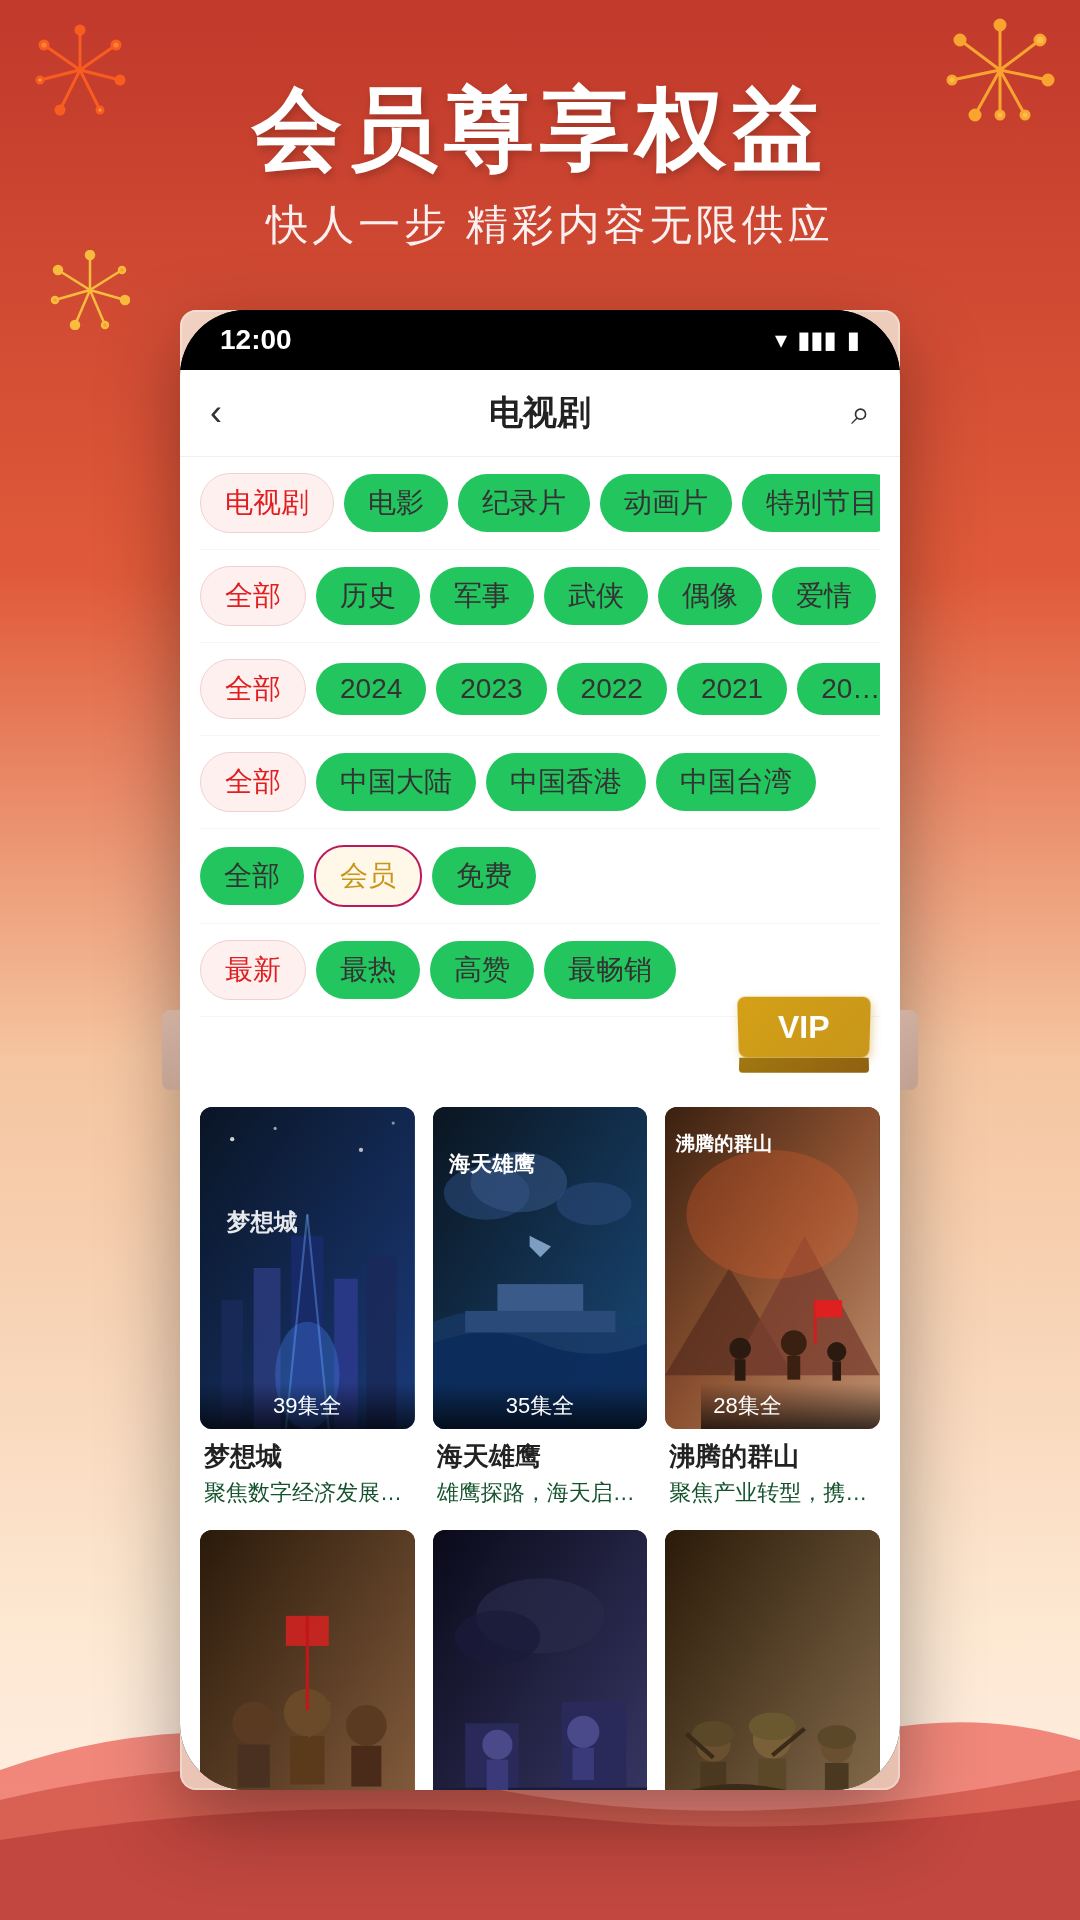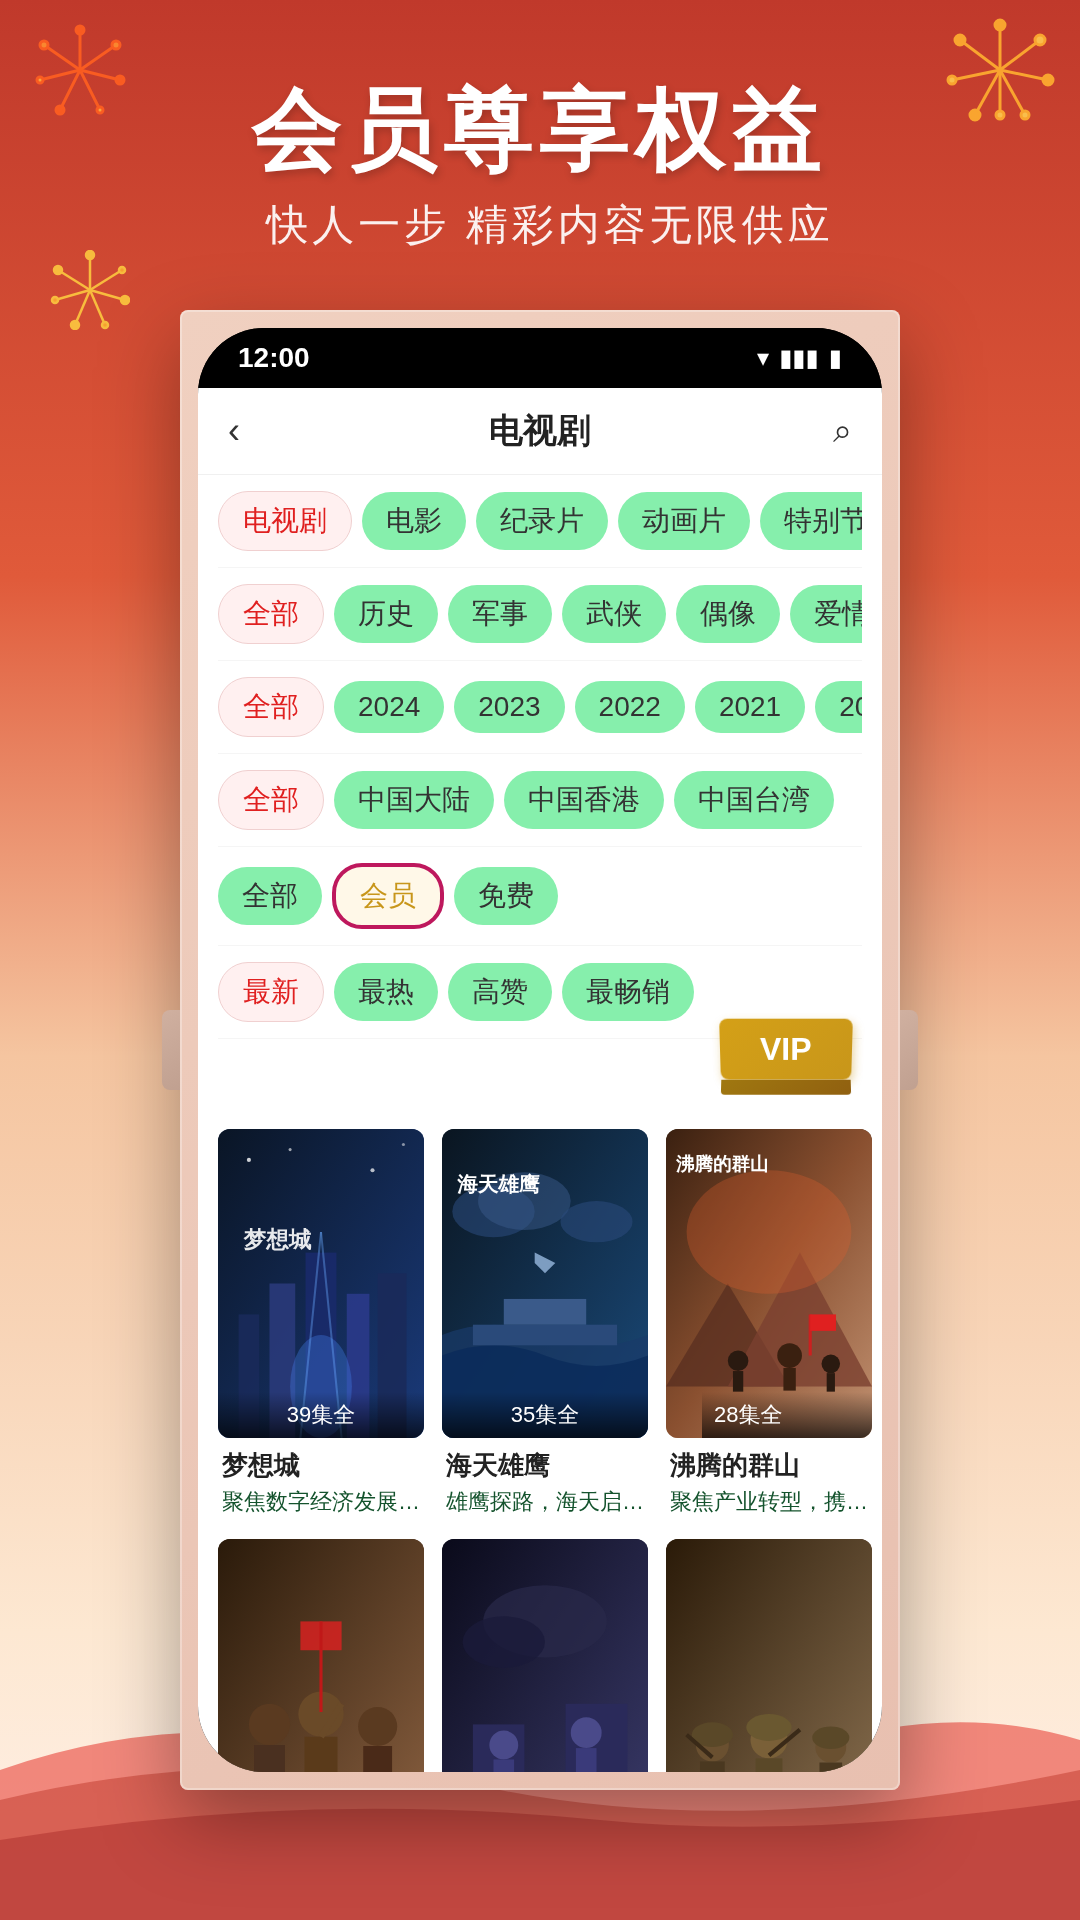--- a/index.html
+++ b/index.html
@@ -79,22 +79,21 @@
       transform: translateX(-50%);
       width: 720px;
       height: 1480px;
       z-index: 3;
     }
 
     .phone-outer {
       width: 100%;
       height: 100%;
       background: linear-gradient(145deg, #f0d0c0, #e8c0b0);
-      border-radius: 8px;
-      padding: 18px;
+      border-radius: 16px;
       box-shadow: 0 30px 80px rgba(0,0,0,0.35), inset 0 0 0 2px rgba(255,255,255,0.3);
       position: relative;
     }
 
     .phone-inner {
       width: 100%;
       height: 100%;
       background: #000;
       border-radius: 66px;
       overflow: hidden;
@@ -177,33 +176,33 @@
       gap: 10px;
       overflow: hidden;
     }
 
     .filter-tag {
       padding: 10px 24px;
       border-radius: 30px;
       font-size: 28px;
       white-space: nowrap;
       cursor: pointer;
-      background: #86efac;
+      background: #22c55e;
       color: #333;
       flex-shrink: 0;
     }
     .filter-tag.active-red {
       background: #fff0f0;
       color: #e02020;
       border: 1px solid #f0d0d0;
     }
     .filter-tag.active-gold {
       background: #fff8e8;
       color: #c8961a;
-      border: 4px solid #be185d;
+      border: 2px solid #be185d;
     }
 
     
     .vip-banner-area {
       position: relative;
       height: 80px;
       flex-shrink: 0;
     }
     .vip-tag {
       position: absolute;

